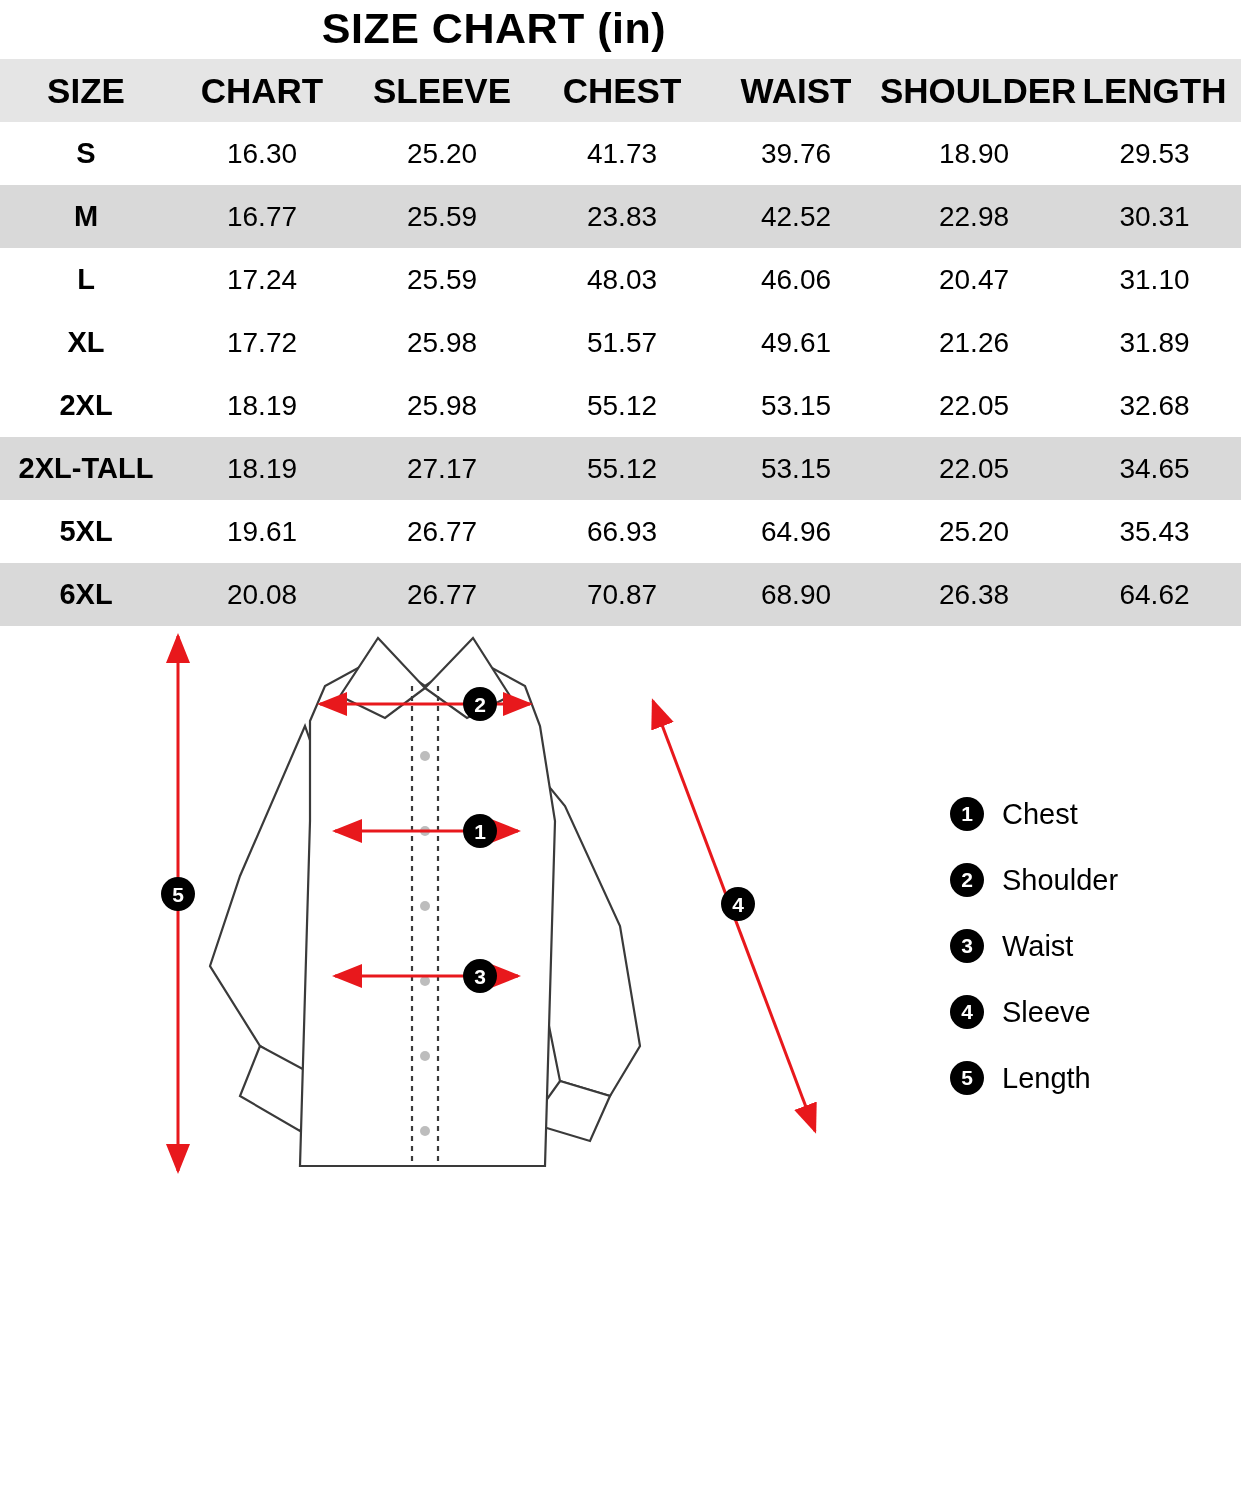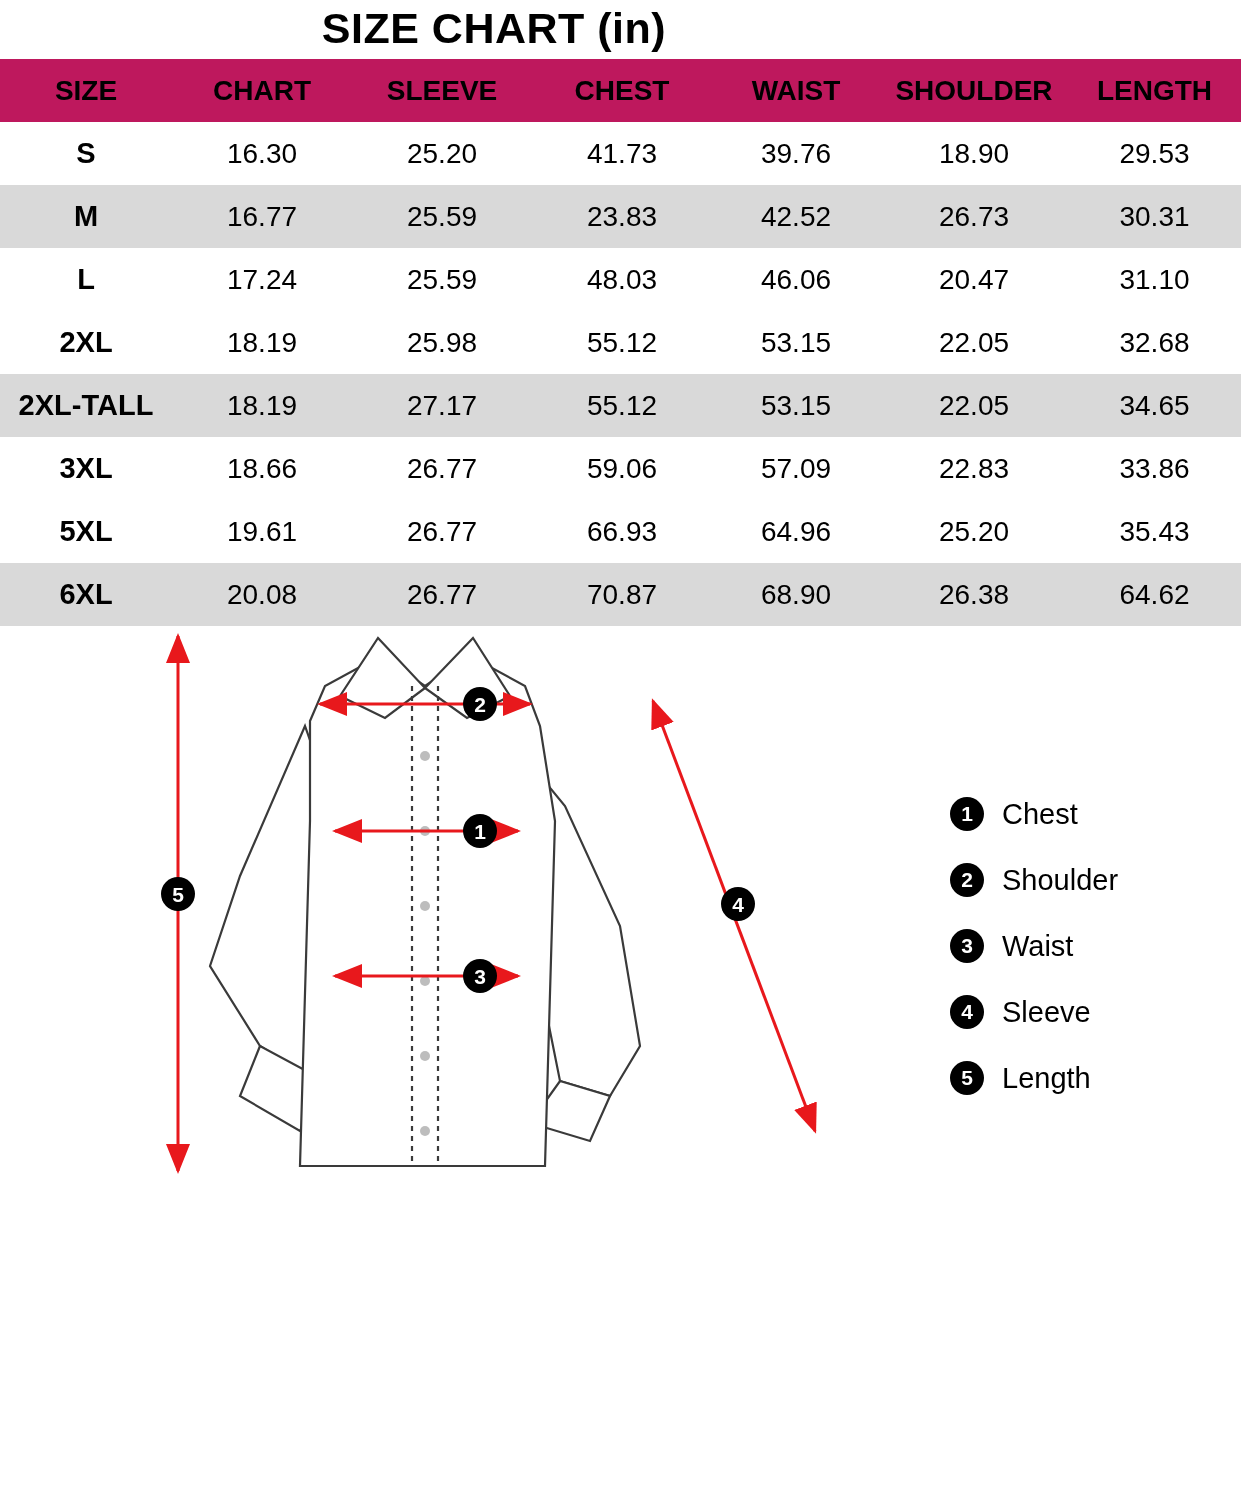--- a/index.html
+++ b/index.html
@@ -38,22 +38,22 @@
   }
   table.size-table th, table.size-table td {
     text-align: center;
     font-size: 28px;
     height: 63px;
     padding: 0;
     border: none;
   }
   table.size-table th {
     font-weight: bold;
-    background: #be185d;
-    font-size: 28px;
+    background: #e5e5e5;
+    font-size: 35px;
   }
   table.size-table tr.odd td {
     background: #ffffff;
   }
   table.size-table tr.even td {
     background: #d9d9d9;
   }
   table.size-table td.size-cell {
     font-weight: bold;
     font-size: 29px;
@@ -143,58 +143,58 @@
         <td>39.76</td>
         <td>18.90</td>
         <td>29.53</td>
       </tr>
       <tr class="even">
         <td class="size-cell">M</td>
         <td>16.77</td>
         <td>25.59</td>
         <td>23.83</td>
         <td>42.52</td>
-        <td>26.73</td>
+        <td>22.98</td>
         <td>30.31</td>
       </tr>
       <tr class="odd">
         <td class="size-cell">L</td>
         <td>17.24</td>
         <td>25.59</td>
         <td>48.03</td>
         <td>46.06</td>
         <td>20.47</td>
         <td>31.10</td>
+      </tr>
+      <tr class="odd">
+        <td class="size-cell">XL</td>
+        <td>17.72</td>
+        <td>25.98</td>
+        <td>51.57</td>
+        <td>49.61</td>
+        <td>21.26</td>
+        <td>31.89</td>
       </tr>
       <tr class="odd">
         <td class="size-cell">2XL</td>
         <td>18.19</td>
         <td>25.98</td>
         <td>55.12</td>
         <td>53.15</td>
         <td>22.05</td>
         <td>32.68</td>
       </tr>
       <tr class="even">
         <td class="size-cell">2XL-TALL</td>
         <td>18.19</td>
         <td>27.17</td>
         <td>55.12</td>
         <td>53.15</td>
         <td>22.05</td>
         <td>34.65</td>
-      </tr>
-      <tr class="odd">
-        <td class="size-cell">3XL</td>
-        <td>18.66</td>
-        <td>26.77</td>
-        <td>59.06</td>
-        <td>57.09</td>
-        <td>22.83</td>
-        <td>33.86</td>
       </tr>
       <tr class="odd">
         <td class="size-cell">5XL</td>
         <td>19.61</td>
         <td>26.77</td>
         <td>66.93</td>
         <td>64.96</td>
         <td>25.20</td>
         <td>35.43</td>
       </tr>

